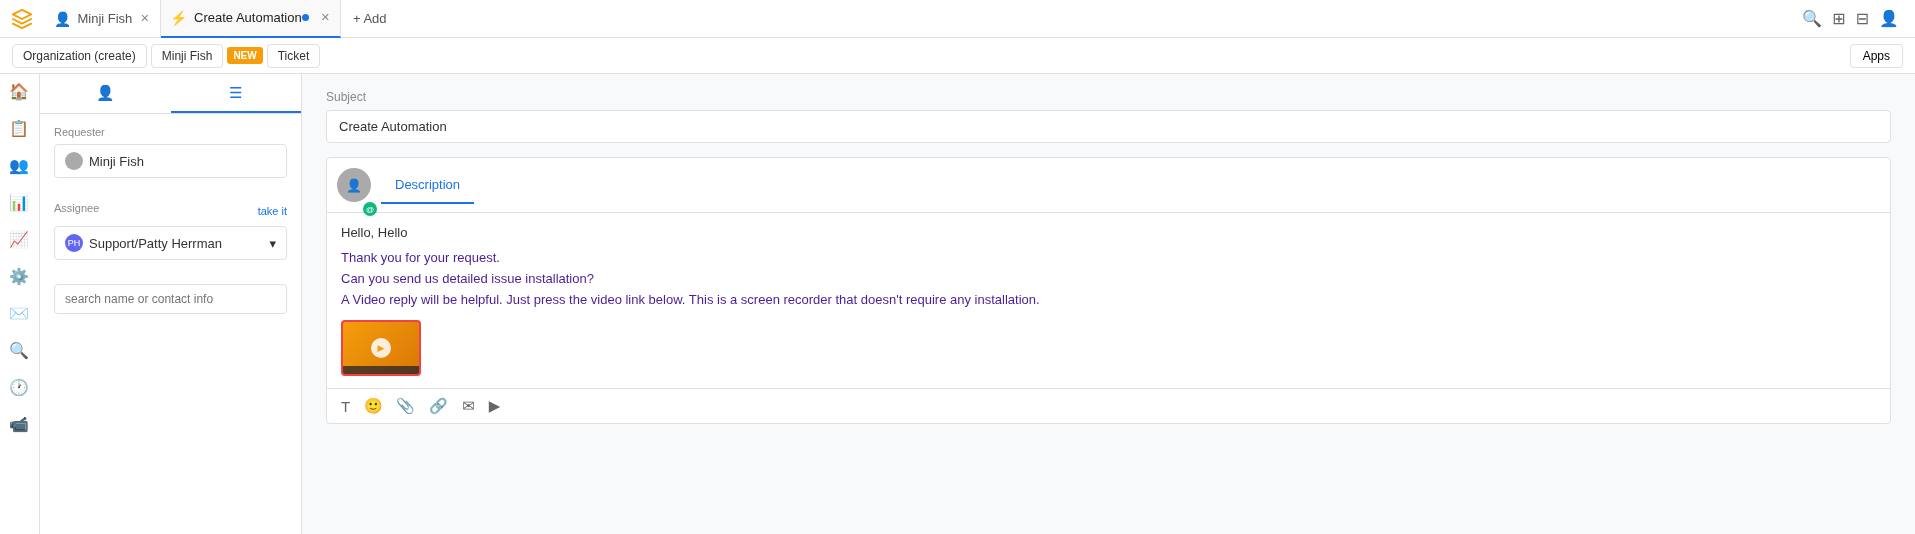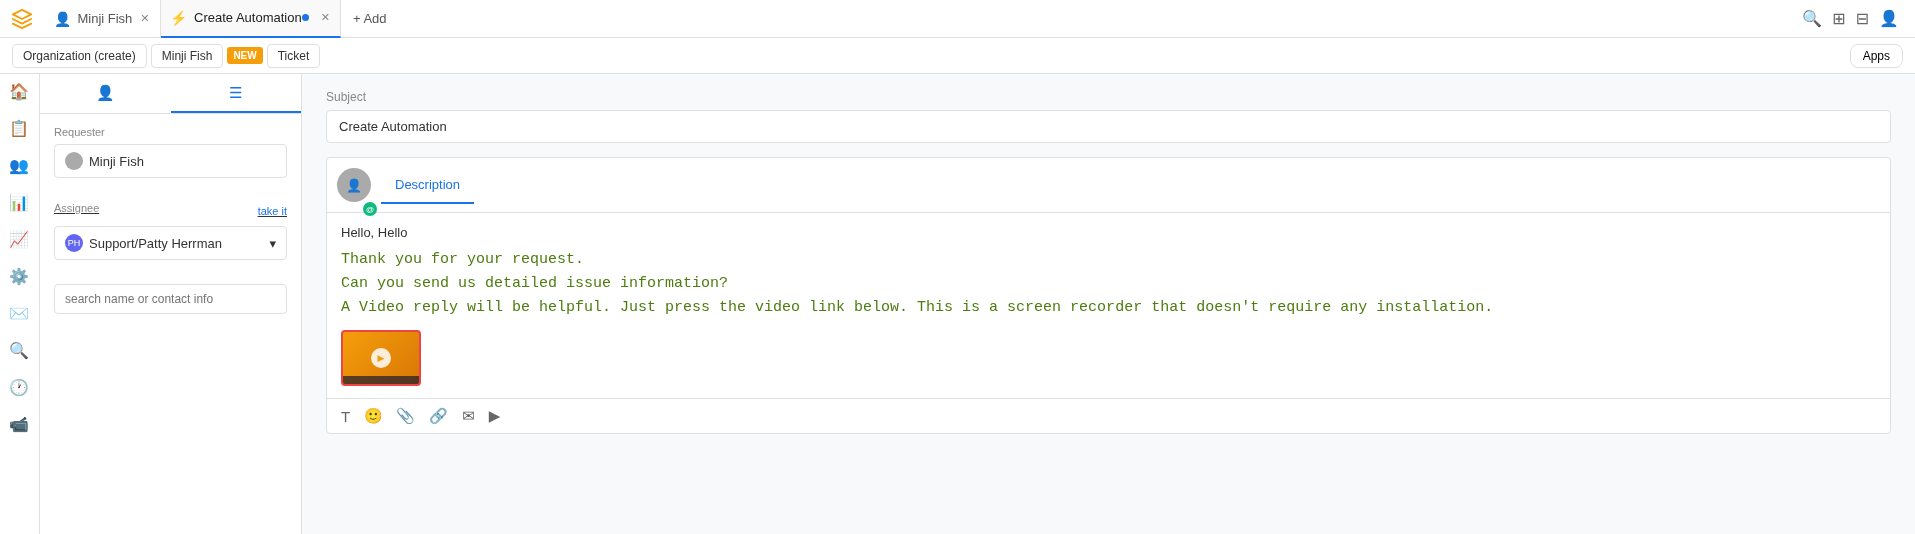--- a/index.html
+++ b/index.html
@@ -48,21 +48,21 @@
       padding: 4px 10px; border-radius: 4px;
       font-size: 12px; cursor: pointer; color: #333; margin-right: 4px;
       border: 1px solid #e0e0e0; background: #fff;
     }
     .breadcrumb-new {
       background: #f59e0b; color: #fff; border: none;
       padding: 3px 6px; border-radius: 3px; font-size: 10px; font-weight: bold; margin-right: 4px;
     }
     .breadcrumb-right { margin-left: auto; }
     .apps-btn {
-      padding: 4px 12px; border: 1px solid #e0e0e0; border-radius: 8px;
+      padding: 4px 12px; border: 1px solid #e0e0e0; border-radius: 3px;
       font-size: 12px; background: #fff; cursor: pointer;
     }
 
     
     .main-layout {
       display: flex; height: calc(534px - 38px - 36px);
     }
 
     
     .left-nav {
@@ -87,21 +87,21 @@
     .panel-tab.active { color: #1a73e8; border-bottom-color: #1a73e8; }
     .panel-section { padding: 12px 14px; }
     .field-label { font-size: 11px; color: #888; margin-bottom: 6px; font-weight: 500; }
     .field-box {
       border: 1px solid #e0e0e0; border-radius: 4px;
       padding: 7px 10px; font-size: 13px; color: #333; background: #fff;
       display: flex; align-items: center; gap: 6px;
     }
     .avatar-sm { width: 18px; height: 18px; border-radius: 50%; background: #aaa; display: inline-block; }
     .assignee-row {
-      display: flex; align-items: center; justify-content: space-between; margin-bottom: 6px; text-decoration: underline;
+      display: flex; align-items: center; justify-content: space-between; margin-bottom: 6px;
     }
     .take-link { font-size: 11px; color: #1a73e8; cursor: pointer; }
     .assignee-select {
       border: 1px solid #e0e0e0; border-radius: 4px;
       padding: 7px 10px; font-size: 13px; color: #333; background: #fff;
       display: flex; align-items: center; justify-content: space-between; cursor: pointer;
     }
     .assignee-left { display: flex; align-items: center; gap: 6px; }
     .avatar-support {
       width: 18px; height: 18px; border-radius: 50%; background: #6366f1;
@@ -139,21 +139,21 @@
       color: #fff; font-size: 13px; margin: 10px; flex-shrink: 0;
     }
     .editor-tabs { display: flex; }
     .editor-tab {
       padding: 10px 14px; font-size: 13px; color: #888; cursor: pointer;
       border-bottom: 2px solid transparent;
     }
     .editor-tab.active { color: #1a73e8; border-bottom-color: #1a73e8; }
     .editor-body { padding: 12px 14px; min-height: 160px; }
     .greeting { font-size: 13px; color: #333; margin-bottom: 8px; }
-    .body-text { font-size: 15px; color: #4d7c0f; line-height: 1.6; font-family: Liberation Mono, monospace; }
+    .body-text { font-size: 13px; color: #4c1d95; line-height: 1.6; }
     .video-thumb {
       width: 80px; height: 56px; background: linear-gradient(135deg, #f59e0b, #d97706);
       border: 2px solid #ef4444; border-radius: 4px; margin-top: 10px;
       display: flex; align-items: center; justify-content: center; cursor: pointer;
       flex-direction: column; position: relative; overflow: hidden;
     }
     .video-play {
       width: 20px; height: 20px; background: rgba(255,255,255,0.85);
       border-radius: 50%; display: flex; align-items: center; justify-content: center;
       font-size: 9px; color: #f59e0b;
@@ -287,21 +287,21 @@
           <div class="editor-tab active">
             <span>Description</span>
           </div>
         </div>
       </div>
 
       <div class="editor-body">
         <div class="greeting">Hello, Hello</div>
         <div class="body-text">
           <span>Thank you for your request.</span><br>
-          <span>Can you send us detailed issue information?</span><br>
+          <span>Can you send us detailed issue installation?</span><br>
           <span>A Video reply will be helpful. Just press the video link below. This is a screen recorder that doesn't require any installation.</span>
         </div>
         <div class="video-thumb">
           <div class="video-play">▶</div>
           <div class="video-bar"></div>
         </div>
       </div>
 
       <div class="editor-toolbar">
         <span class="toolbar-icon">T</span>

